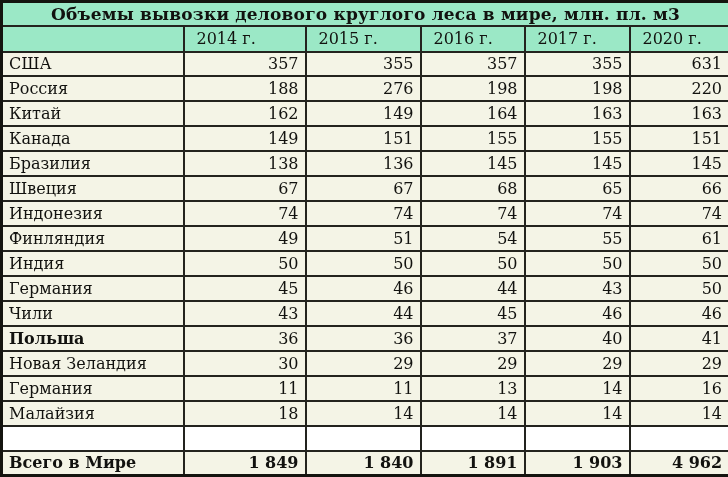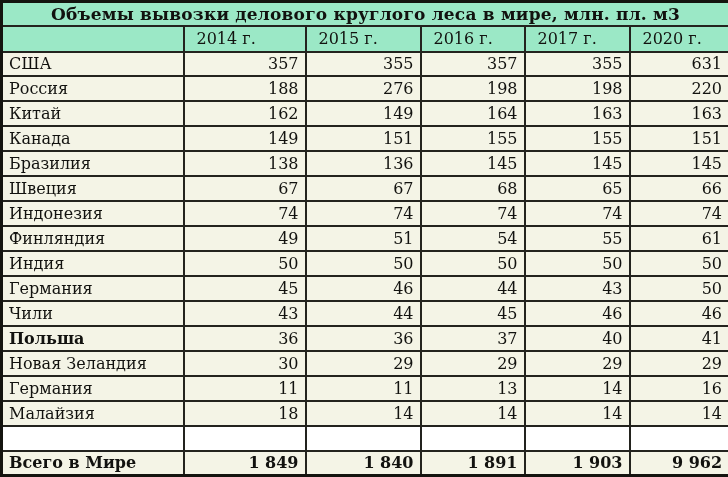--- a/index.html
+++ b/index.html
@@ -207,17 +207,17 @@
           <td class="num"></td>
           <td class="num"></td>
           <td class="num"></td>
         </tr>
         <tr class="total">
           <td class="label">Всего в Мире</td>
           <td class="num">1 849</td>
           <td class="num">1 840</td>
           <td class="num">1 891</td>
           <td class="num">1 903</td>
-          <td class="num">9 962</td>
+          <td class="num">4 962</td>
         </tr>
       </tbody>
   </table>
 </div>
 
 </body></html>

